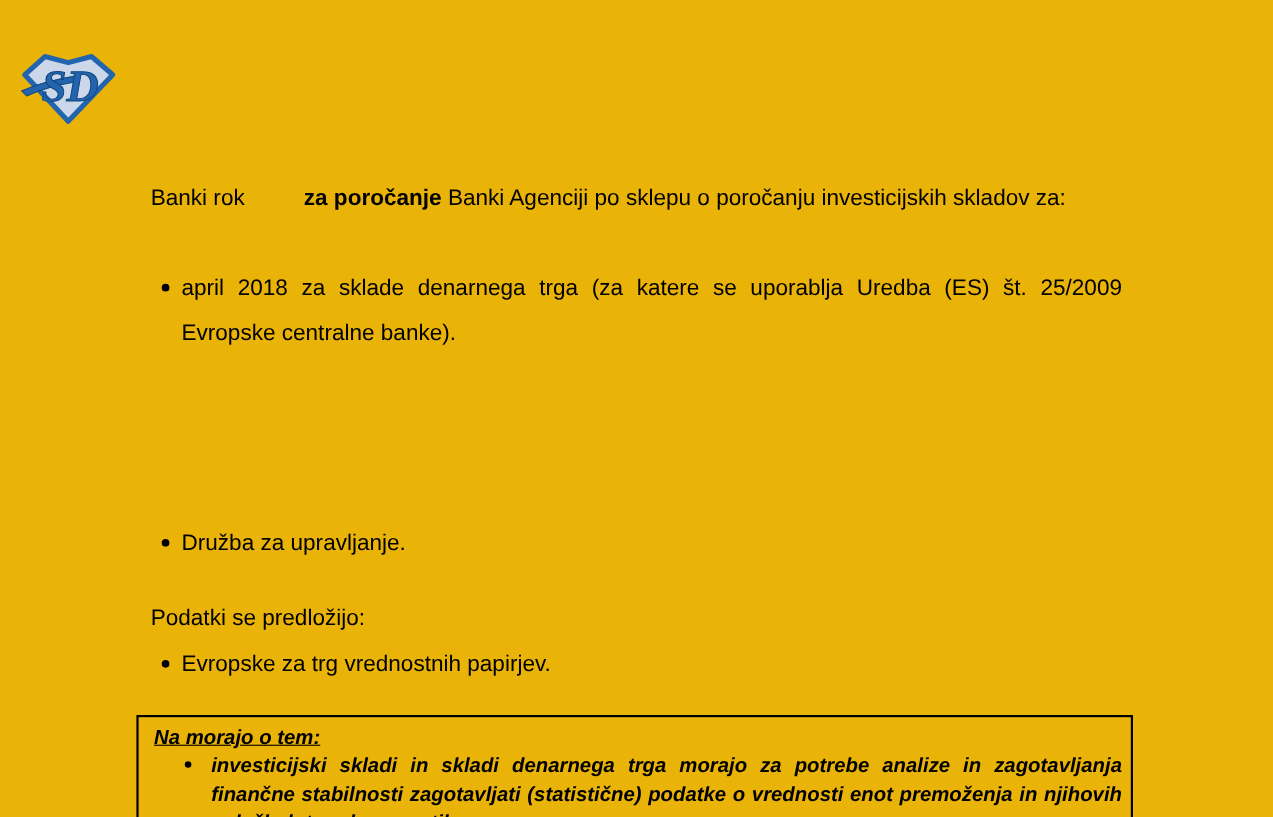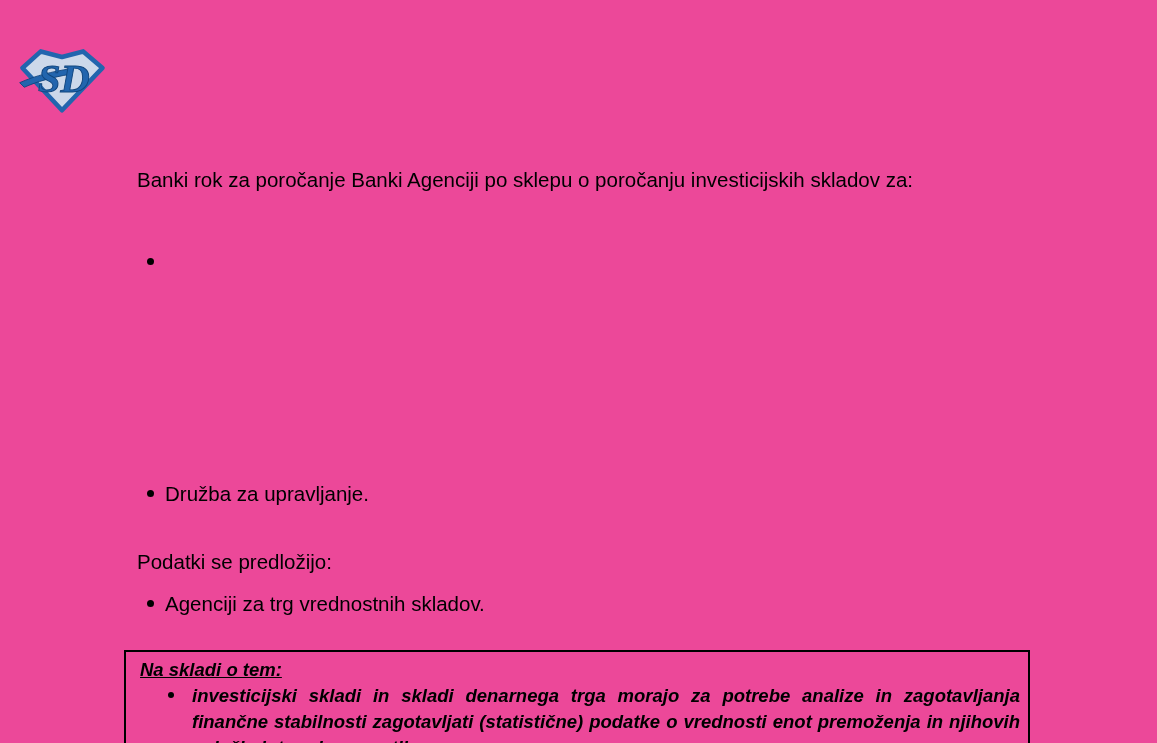--- a/index.html
+++ b/index.html
@@ -1,20 +1,20 @@
 <!DOCTYPE html>
 <html><head>
 <meta charset="utf-8">
 <style>
   html, body { margin: 0; padding: 0; }
   .page {
     position: relative;
     width: 1157px;
     height: 743px;
-    background: #ec4899;
+    background: #eab308;
     overflow: hidden;
     font-family: "Liberation Sans", sans-serif;
     color: #000000;
   }
   .logo {
     position: absolute;
     left: 16px;
     top: 44px;
     width: 92px;
     height: 70px;
@@ -34,21 +34,21 @@
   }
   .dot {
     position: absolute;
     left: 10px;
     top: 17px;
     width: 7px;
     height: 7px;
     border-radius: 50%;
     background: #000000;
   }
-  .bold { font-weight: normal; }
+  .bold { font-weight: bold; margin-left: 48px; }
   .box {
     position: absolute;
     left: 124px;
     top: 650px;
     width: 906px;
     height: 160px;
     box-sizing: border-box;
     border: 2px solid #000000;
     padding: 5px 8px 0 14px;
     font-size: 18.5px;
@@ -84,39 +84,40 @@
     <path d="M7 26 L27 8 L50 14 L73 8 L94 26 L50 72 Z" fill="#ccd8ea" stroke="#2265ae" stroke-width="5" stroke-linejoin="round"></path>
     <path d="M4 42 C22 34 40 30 58 27 L58 33 C40 36 22 41 9 47 Z" fill="#2265ae" stroke="#10457e" stroke-width="1"></path>
     <text x="52" y="52" text-anchor="middle" font-family="Liberation Serif, serif" font-style="italic" font-weight="bold" font-size="44" fill="#2265ae" stroke="#10457e" stroke-width="1">SD</text>
   </svg>
 
   <div class="block justify" style="top:159px;"><span>Banki rok </span><span class="bold">za poročanje</span><span> Banki Agenciji po sklepu o poročanju investicijskih skladov za:</span></div>
 
   <div class="block" style="top:241px;">
     <div class="bullet-item">
       <span class="dot"></span>
+      <span>april 2018 za sklade denarnega trga (za katere se uporablja Uredba (ES) št. 25/2009 Evropske centralne banke).</span>
     </div>
   </div>
 
   <div class="block" style="top:473px;">
     <div class="bullet-item">
       <span class="dot"></span>
       <span>Družba za upravljanje.</span>
     </div>
   </div>
 
   <div class="block" style="top:541px;">Podatki se predložijo:</div>
   <div class="block" style="top:583px;">
     <div class="bullet-item">
       <span class="dot"></span>
-      <span>Agenciji za trg vrednostnih skladov.</span>
+      <span>Evropske za trg vrednostnih papirjev.</span>
     </div>
   </div>
 
   <div class="box">
-    <div class="box-title">Na skladi o tem:</div>
+    <div class="box-title">Na morajo o tem:</div>
     <div class="box-bullet">
       <span class="box-dot"></span>
       <span>investicijski skladi in skladi denarnega trga morajo za potrebe analize in zagotavljanja finančne stabilnosti zagotavljati (statistične) podatke o vrednosti enot premoženja in njihovih naložbah ter obveznostih</span>
     </div>
   </div>
 
 </div>
 
 </body></html>

